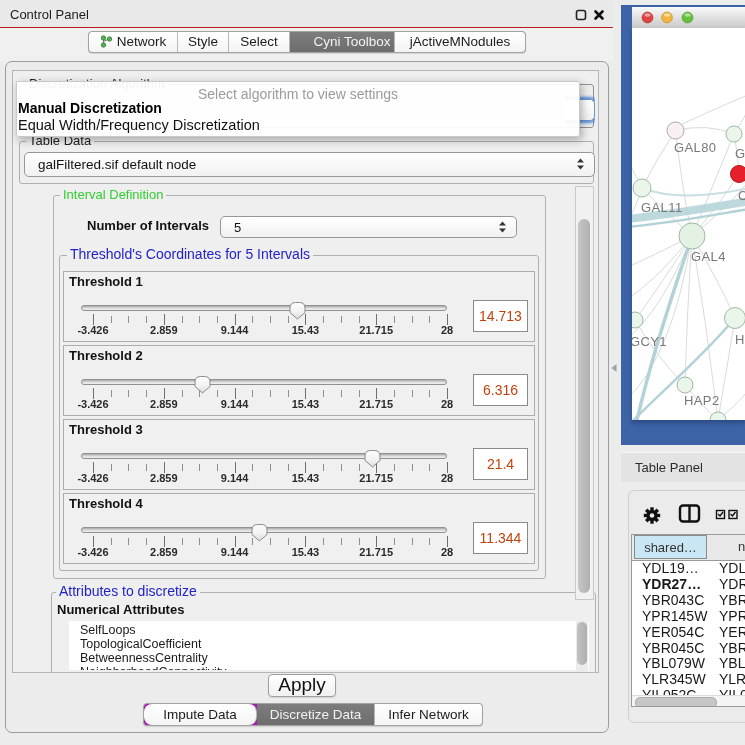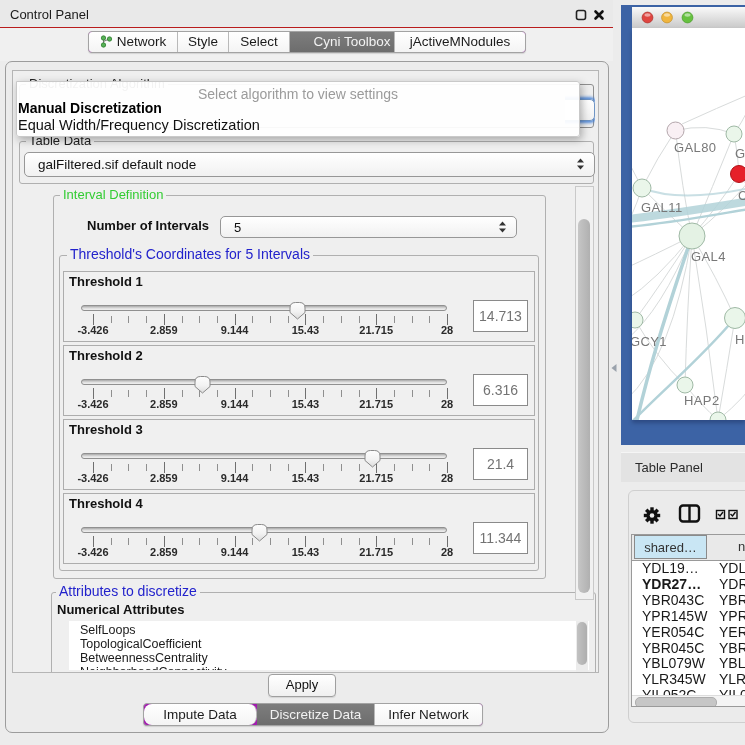--- a/index.html
+++ b/index.html
@@ -28,29 +28,29 @@
   
   .combo{position:absolute;background:linear-gradient(#ffffff,#f1f1f1);
     border:1px solid #979797;border-radius:5px;font-size:13px;color:#111;padding-left:8px;}
   .combo .cv{position:absolute;left:13px;top:3px;}
   .combo .arr{position:absolute;right:9px;top:50%;margin-top:-6px;width:9px;height:12px;}
   
   .tpanel{position:absolute;left:50px;width:472px;height:71px;
     border:1px solid #adadad;background:#f0f0f0;box-sizing:border-box;}
   .tlabel{position:absolute;left:5px;top:1.5px;font-size:13px;font-weight:bold;color:#111;}
   .vbox{position:absolute;left:409px;top:28px;width:53px;height:30px;background:#fff;
-    border:1px solid #8a8a8a;font-size:14px;color:#737373;text-align:center;line-height:30px;}
+    border:1px solid #8a8a8a;font-size:14px;color:#c2410c;text-align:center;line-height:30px;}
   .groove{position:absolute;left:17px;top:33px;width:364px;height:4px;border-radius:2px;
     background:linear-gradient(#a8a8a8,#dedede 55%,#f0f0f0);border:1px solid #909090;border-radius:3px;}
   .sliderlabel{position:absolute;top:52px;font-size:11px;font-weight:bold;color:#2a2a2a;
     transform:translateX(-50%);}
   .thumb{position:absolute;top:29px;width:17px;height:19px;}
   
   #applybtn{left:268px;top:674px;width:66px;height:21px;border:1px solid #9f9f9f;
-    border-radius:4px;background:linear-gradient(#ffffff,#f0f0f0);font-size:13px;color:#111;
+    border-radius:4px;background:linear-gradient(#ffffff,#f0f0f0);font-size:19px;color:#111;
     text-align:center;line-height:20px;box-shadow:0 1px 1px rgba(0,0,0,0.1);}
   .sb-track{position:absolute;background:#f1f1f1;border:1px solid #c9c9c9;}
   .sb-thumb{position:absolute;background:linear-gradient(90deg,#c2c2c2,#aeaeae);border-radius:6px;}
 </style>
 </head>
 <body>
 
 <div class="abs" id="titlebar">
   <div class="t">Control Panel</div>
   <svg class="abs" style="left:575px;top:9px;" width="32" height="13" viewBox="0 0 32 13">

